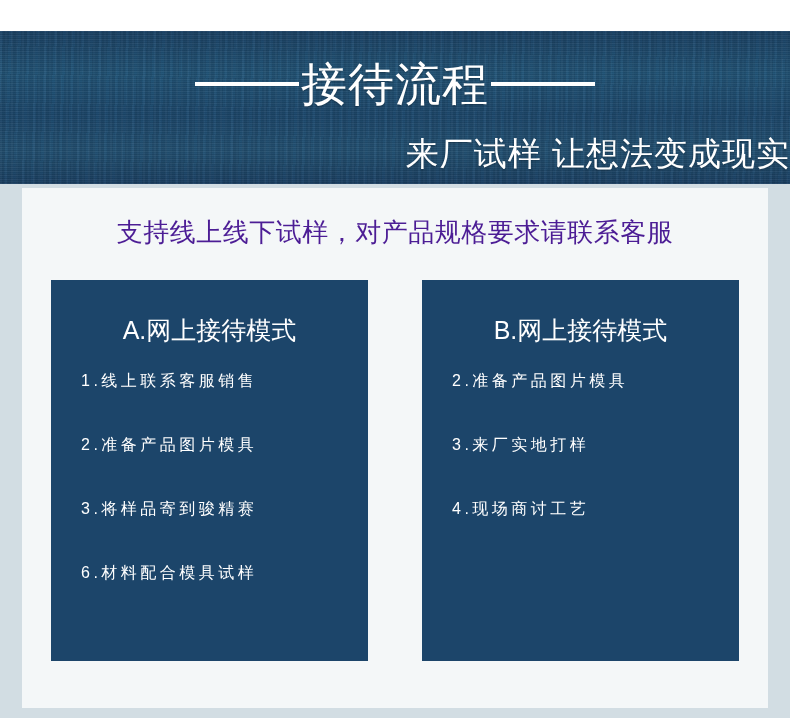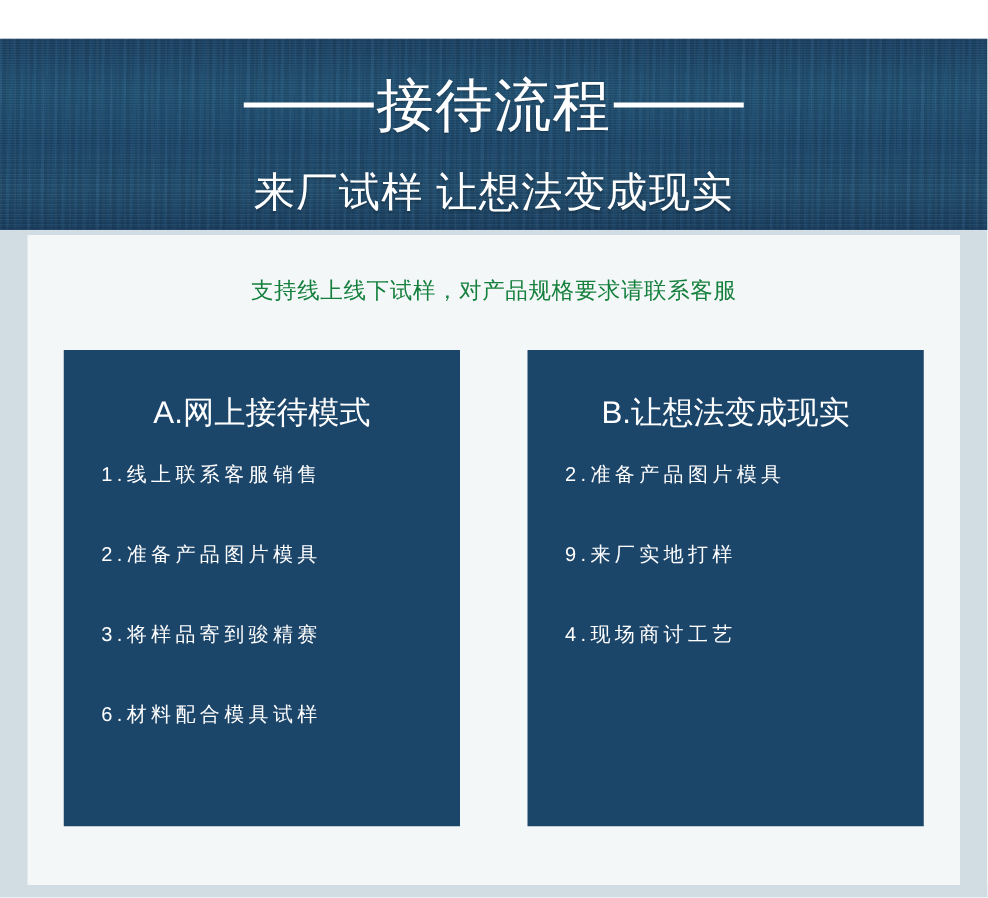--- a/index.html
+++ b/index.html
@@ -114,21 +114,21 @@
     letter-spacing: 1px;
     white-space: nowrap;
     padding: 0 2px;
     text-shadow: 0 1px 2px rgba(0,0,0,0.28);
   }
   .sub-title {
     position: absolute;
     left: 0;
     top: 103px;
     width: 790px;
-    text-align: center;
+    text-align: right;
     color: #ffffff;
     font-size: 33px;
     line-height: 40px;
     font-weight: 400;
     letter-spacing: 1px;
     white-space: nowrap;
     text-shadow: 0 1px 2px rgba(0,0,0,0.25);
   }
 
   
@@ -149,22 +149,22 @@
     height: 520px;
     background: #f4f7f8;
   }
 
   .panel-heading {
     position: absolute;
     left: 0;
     top: 26px;
     width: 746px;
     text-align: center;
-    color: #15803d;
-    font-size: 18px;
+    color: #4c1d95;
+    font-size: 26px;
     line-height: 36px;
     font-weight: 400;
     letter-spacing: 0.5px;
     white-space: nowrap;
   }
 
   
   .cards {
     position: absolute;
     left: 29px;
@@ -254,24 +254,24 @@
         <div class="card-title">A.网上接待模式</div>
         <ul class="card-list">
           <li class="card-item">1.线上联系客服销售</li>
           <li class="card-item">2.准备产品图片模具</li>
           <li class="card-item">3.将样品寄到骏精赛</li>
           <li class="card-item">6.材料配合模具试样</li>
         </ul>
       </div>
 
       <div class="card">
-        <div class="card-title">B.让想法变成现实</div>
+        <div class="card-title">B.网上接待模式</div>
         <ul class="card-list">
           <li class="card-item">2.准备产品图片模具</li>
-          <li class="card-item">9.来厂实地打样</li>
+          <li class="card-item">3.来厂实地打样</li>
           <li class="card-item">4.现场商讨工艺</li>
         </ul>
       </div>
 
     </div>
   </div>
 
   <div class="bottom-strip"></div>
 
 </div>

